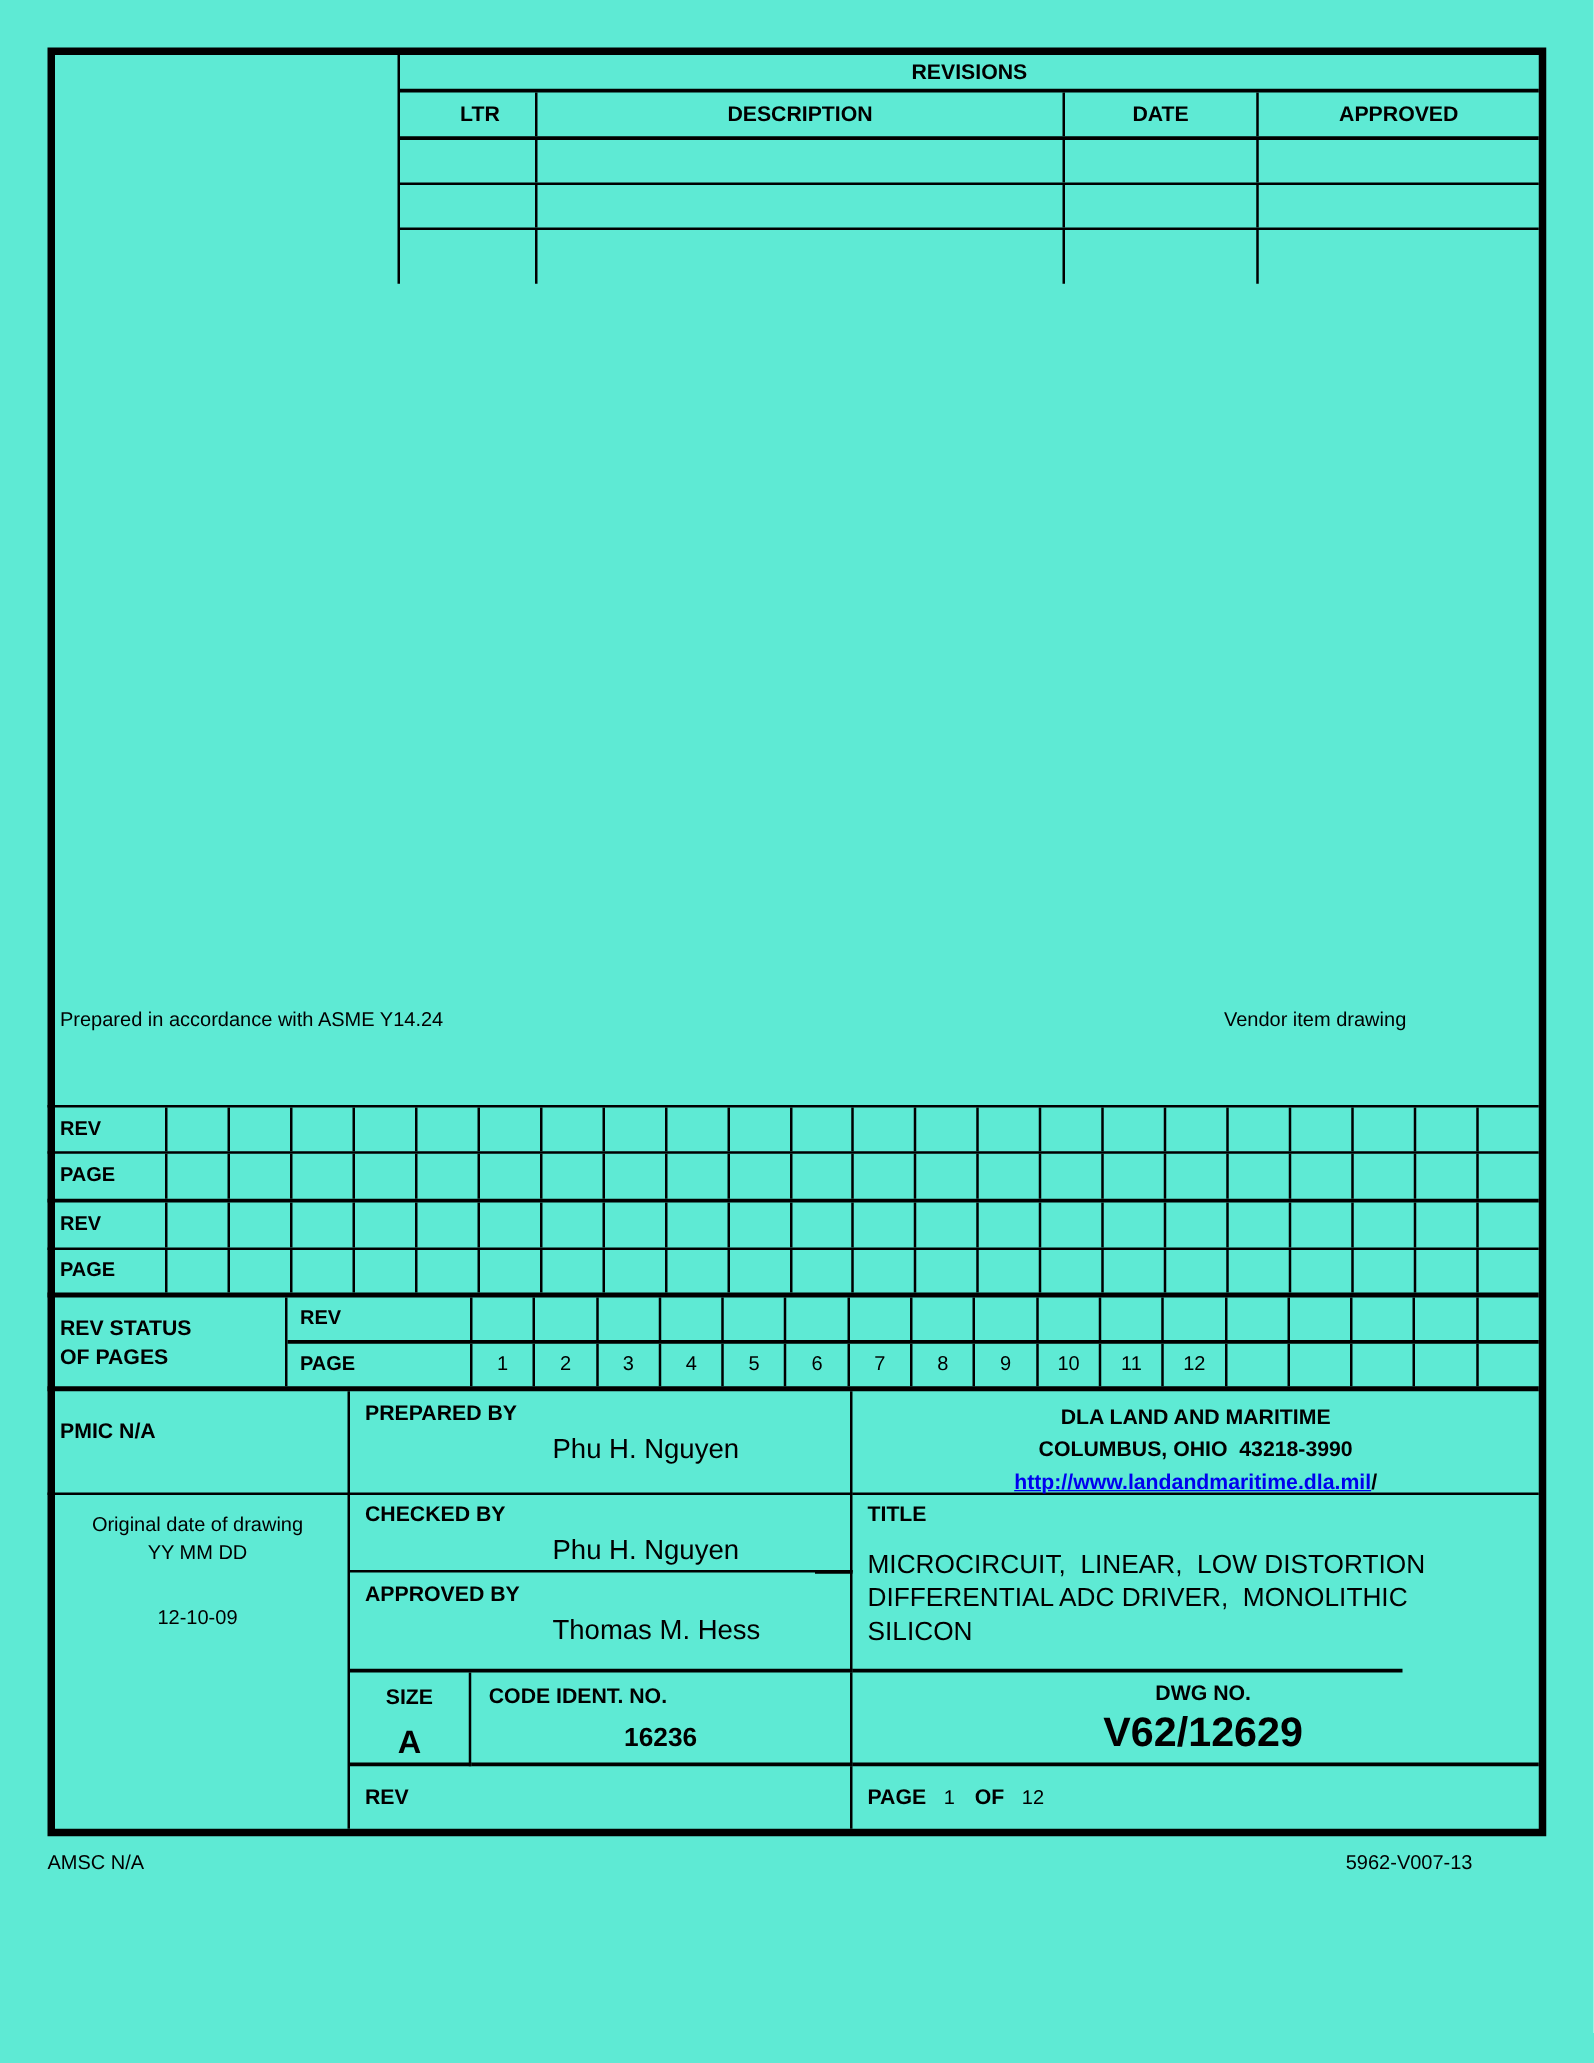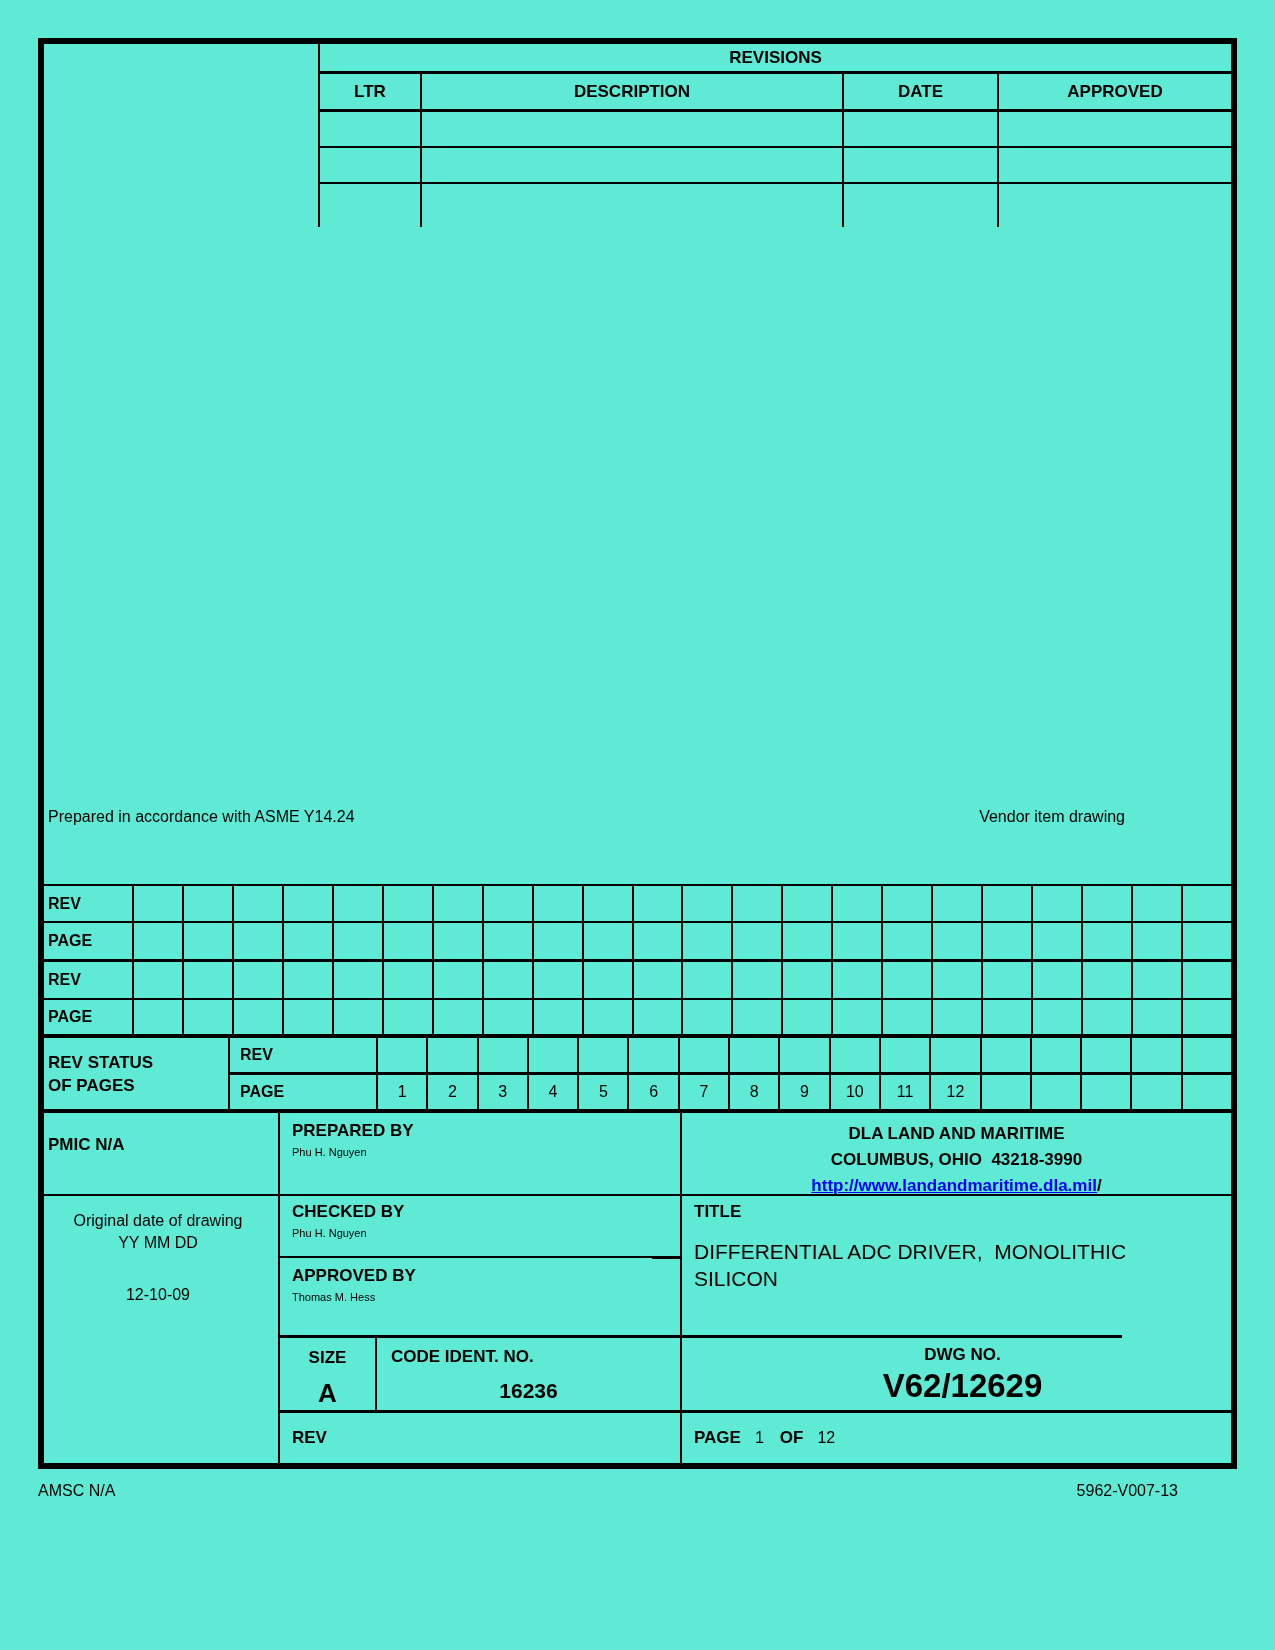--- a/index.html
+++ b/index.html
@@ -16,21 +16,21 @@
   .rev-table{left:318px;top:44px;width:913px;border-left:2px solid #000;box-sizing:border-box;}
   .rev-title{height:30px;border-bottom:3px solid #000;box-sizing:border-box;
              display:flex;align-items:center;justify-content:center;font-size:17px;font-weight:bold;}
   .rev-hdr{height:38px;border-bottom:3px solid #000;}
   .rev-row{height:36px;border-bottom:2px solid #000;}
   .rev-row-open{height:43px;}
   .rev-hdr,.rev-row,.rev-row-open{display:flex;box-sizing:border-box;}
   .rc{box-sizing:border-box;border-right:2px solid #000;display:flex;align-items:center;justify-content:center;
       font-size:17px;font-weight:bold;}
   .rc:last-child{border-right:none;}
-  .rc.c1{width:102px;} .rc.c2{width:422px;} .rc.c3{width:155px;} .rc.c4{flex:1;}
+  .rc.c1{width:90px;margin-left:20px;} .rc.c2{width:422px;} .rc.c3{width:155px;} .rc.c4{flex:1;}
 
   
   .note-row{left:48px;top:808px;width:1077px;display:flex;justify-content:space-between;font-size:16px;}
 
   
   .main-grid{left:38px;top:884px;width:1193px;border-top:2px solid #000;box-sizing:border-box;}
   .g-row{display:flex;box-sizing:border-box;border-bottom:2px solid #000;height:37px;}
   .g-row.thick{border-bottom:3px solid #000;height:39px;}
   .g-row.thicker{border-bottom:4px solid #000;height:38px;}
   .g-row.h38{height:38px;}
@@ -63,21 +63,21 @@
   .cell-checked{left:242px;top:83px;width:402px;height:62px;padding:6px 0 0 12px;}
   .cell-approved{left:242px;top:145px;width:402px;height:80px;padding:8px 0 0 12px;}
   .cell-title{left:644px;top:83px;width:440px;height:142px;padding:6px 0 0 12px;}
   .cell-size{left:242px;top:225px;width:97px;height:75px;text-align:center;padding-top:10px;}
   .cell-code{left:339px;top:225px;width:305px;height:75px;padding-top:9px;}
   .cell-dwg{left:644px;top:225px;width:549px;height:75px;padding:7px 0 0 12px;}
   .cell-rev{left:242px;top:300px;width:402px;height:50px;padding:15px 0 0 12px;font-size:17px;font-weight:bold;}
   .cell-page{left:644px;top:300px;width:549px;height:50px;padding:15px 0 0 12px;font-size:17px;}
 
   .by-label{font-size:17px;font-weight:bold;}
-  .by-name{font-size:11px;margin-top:5px;}
+  .by-name{font-size:22px;margin-top:5px;margin-left:150px;}
   .dla-link{color:#0000EE;font-weight:bold;text-decoration:underline;}
   .dla-slash{color:#000;font-weight:bold;text-decoration:none;}
   .date-value{margin-top:30px;}
   .title-lines{font-size:21px;line-height:27px;margin-top:16px;}
   .size-letter{font-size:26px;font-weight:bold;margin-top:10px;}
   .code-label{font-size:17px;font-weight:bold;margin-left:14px;}
   .code-value{font-size:21px;font-weight:bold;text-align:center;margin-top:12px;}
   .dwg-label{font-size:17px;font-weight:bold;text-align:center;}
   .dwg-value{font-size:33px;font-weight:bold;text-align:center;margin-top:2px;}
   .pg-num{font-weight:normal;font-size:16px;margin-left:14px;}
@@ -305,20 +305,21 @@
     </div>
 
     <div class="cell cell-approved br2 bb3">
       <div class="by-label">APPROVED BY</div>
       <div class="by-name">Thomas M. Hess</div>
     </div>
 
     <div class="cell cell-title bb3">
       <div class="by-label">TITLE</div>
       <div class="title-lines">
+        <div class="pre">MICROCIRCUIT,  LINEAR,  LOW DISTORTION</div>
         <div class="pre">DIFFERENTIAL ADC DRIVER,  MONOLITHIC</div>
         <div class="pre">SILICON</div>
       </div>
     </div>
 
     <div class="cell cell-size br2 bb3">
       <div class="by-label">SIZE</div>
       <div class="size-letter">A</div>
     </div>
 

